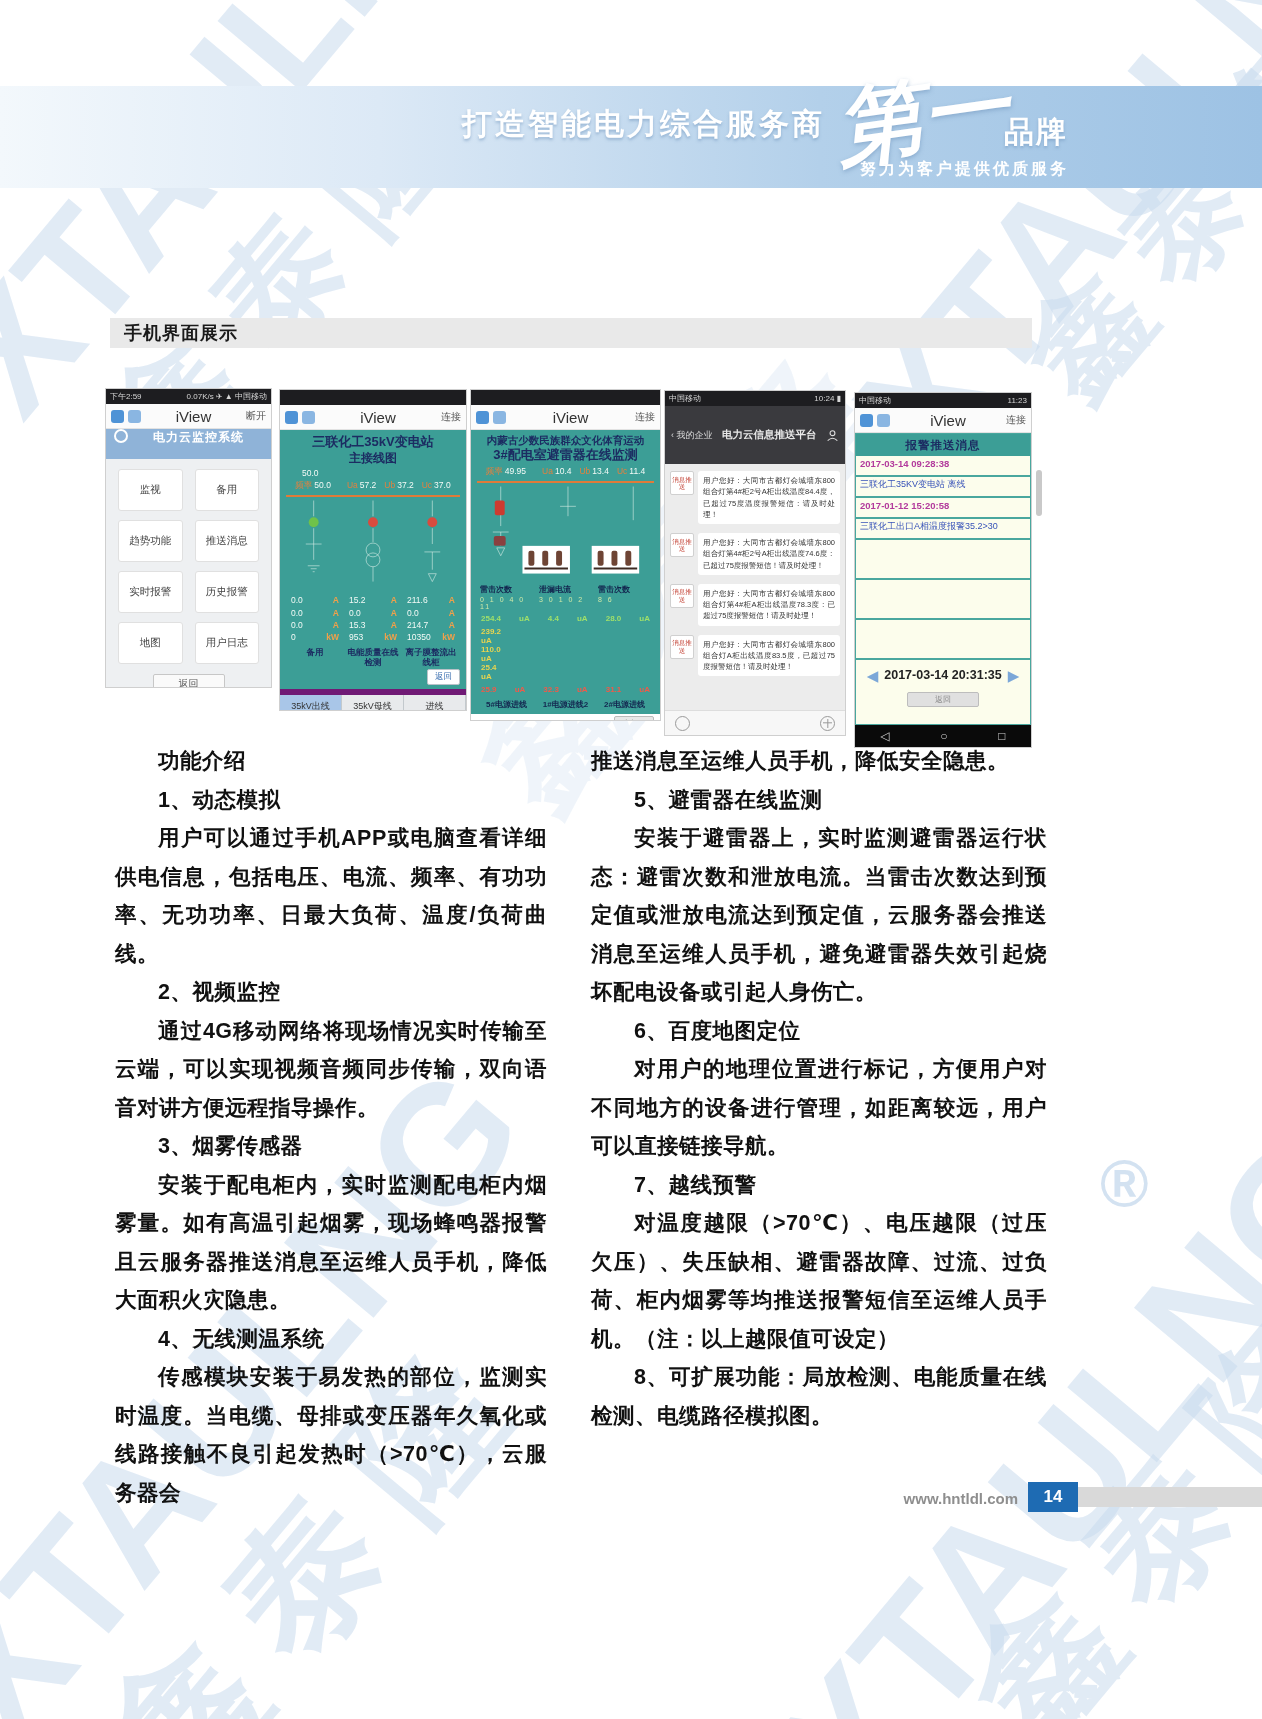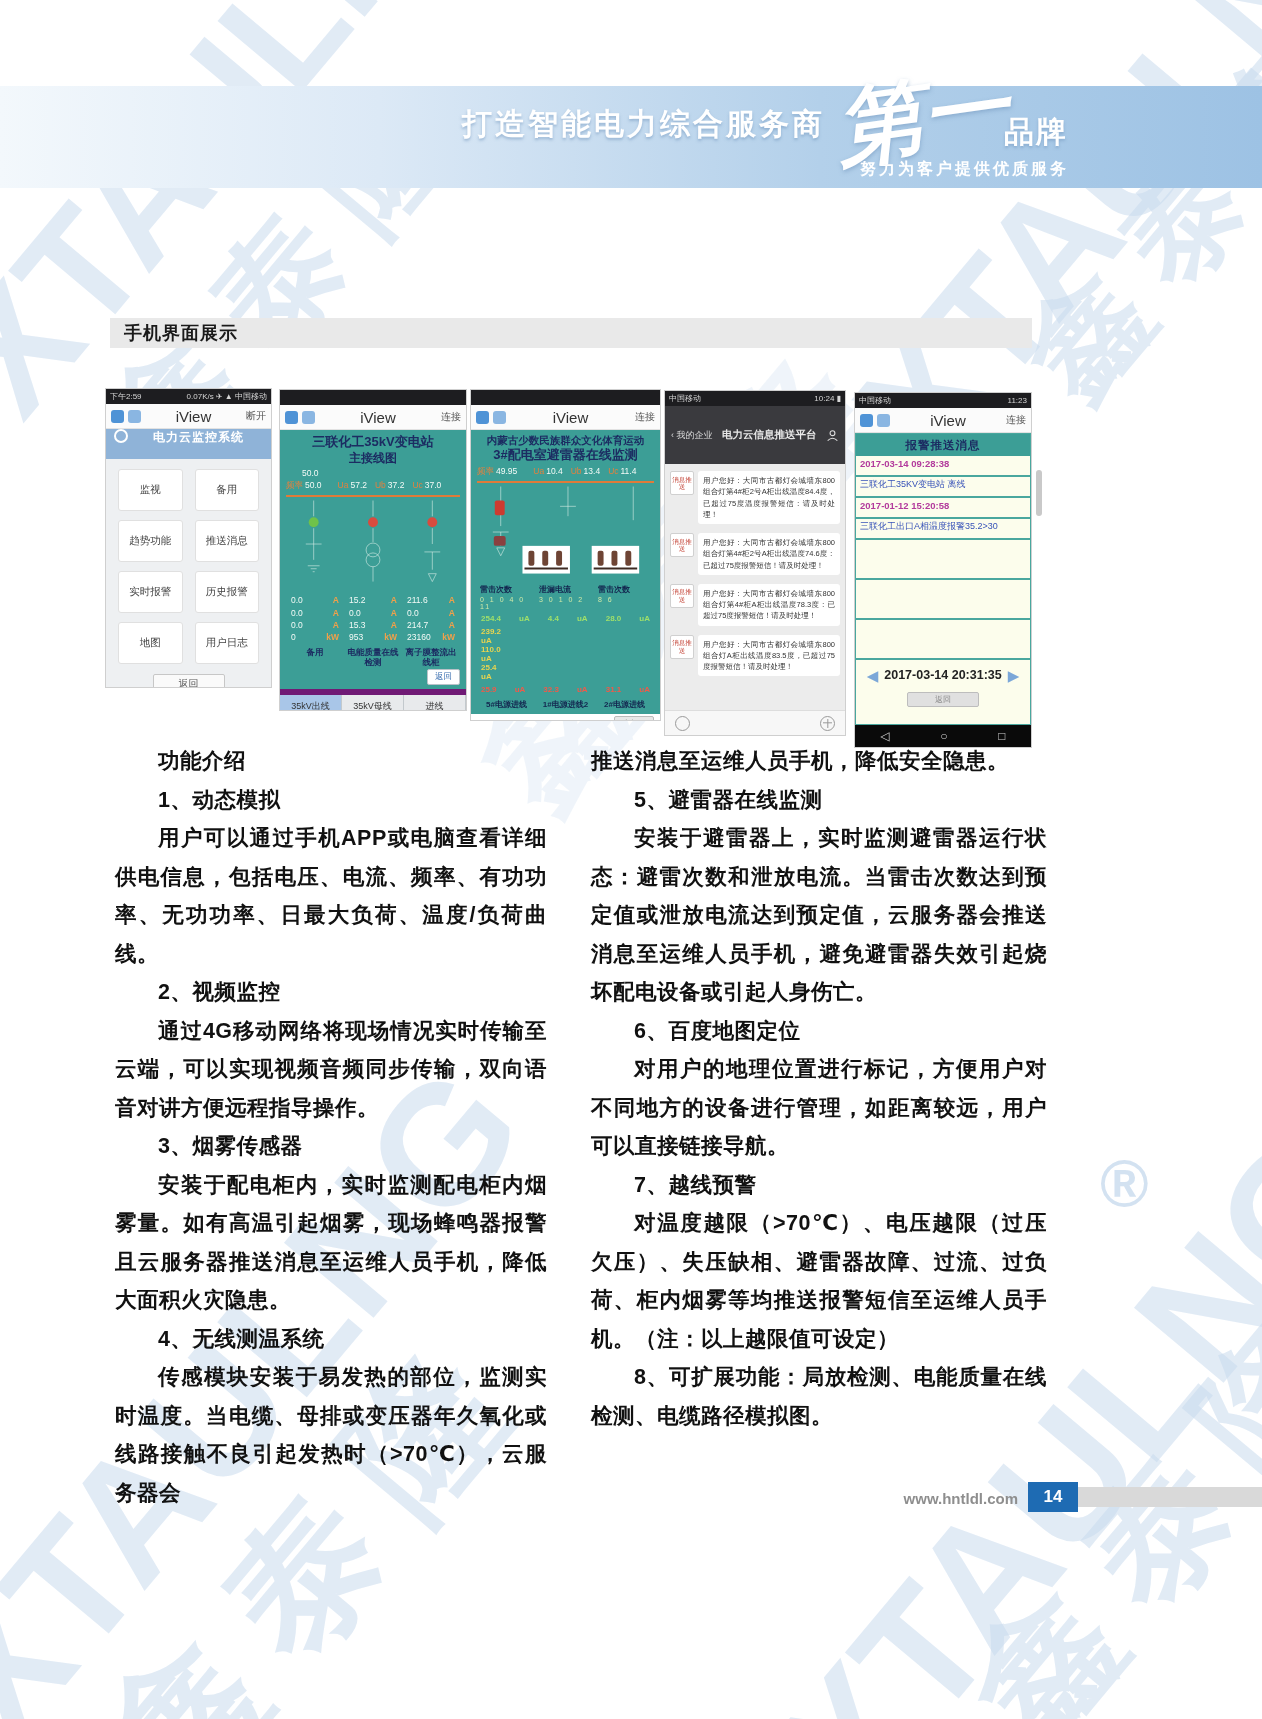--- a/index.html
+++ b/index.html
@@ -58,21 +58,21 @@
   .backrow{height:28px;background:#eef0f2;display:flex;justify-content:center;align-items:flex-start;flex:none;}
   .backbtn{width:70px;height:18px;background:#fafafa;border:1px solid #c7c7c7;border-radius:2px;
            font-size:10px;color:#555;display:flex;align-items:center;justify-content:center;}
   
   .ph2{left:279px;top:389px;width:188px;height:322px;}
   .ph3{left:470px;top:389px;width:191px;height:332px;}
   .teal{flex:1;background:#3c9e96;padding:4px 6px;display:flex;flex-direction:column;color:#eef7f3;}
   .t1{text-align:center;color:#1c2c62;font-weight:bold;font-size:13px;line-height:1.3;}
   .t1s{text-align:center;color:#1c2c62;font-weight:bold;font-size:10.5px;line-height:1.25;}
   .t2{text-align:center;color:#1c2c62;font-weight:bold;font-size:12px;line-height:1.3;}
-  .meterln{font-size:8.5px;margin-top:2px;display:flex;gap:16px;}
+  .meterln{font-size:8.5px;margin-top:2px;display:flex;gap:16px;justify-content:center;}
   .meterln .lb{color:#e2813f;margin-right:2px;}
   .meterln .vl{color:#f4fbf7;}
   .bigv{font-size:8.5px;color:#f4fbf7;margin-left:16px;margin-top:2px;}
   .bus{height:2px;background:#e07b39;margin:3px 0;}
   .diag{flex:none;}
   .p2tab{display:flex;margin-top:2px;}
   .p2col{flex:1;min-width:0;}
   .p2r{display:flex;justify-content:space-between;font-size:8.5px;padding:0 5px;line-height:1.45;}
   .p2r .v{color:#f4fbf7;}
   .p2r .u{color:#f0a04a;font-weight:bold;}
@@ -307,21 +307,21 @@
             </div>
             <div class="p2r">
               <span class="v">0.0</span>
               <span class="u">A</span>
             </div>
             <div class="p2r">
               <span class="v">214.7</span>
               <span class="u">A</span>
             </div>
             <div class="p2r">
-              <span class="v">23160</span>
+              <span class="v">10350</span>
               <span class="u">kW</span>
             </div>
             <div class="p2lab">离子膜整流出线柜</div>
           </div>
         </div>
       <div class="minibtnrow">
           <span class="minibtn">返回</span>
         </div>
     </div>
     <div class="tabs">

